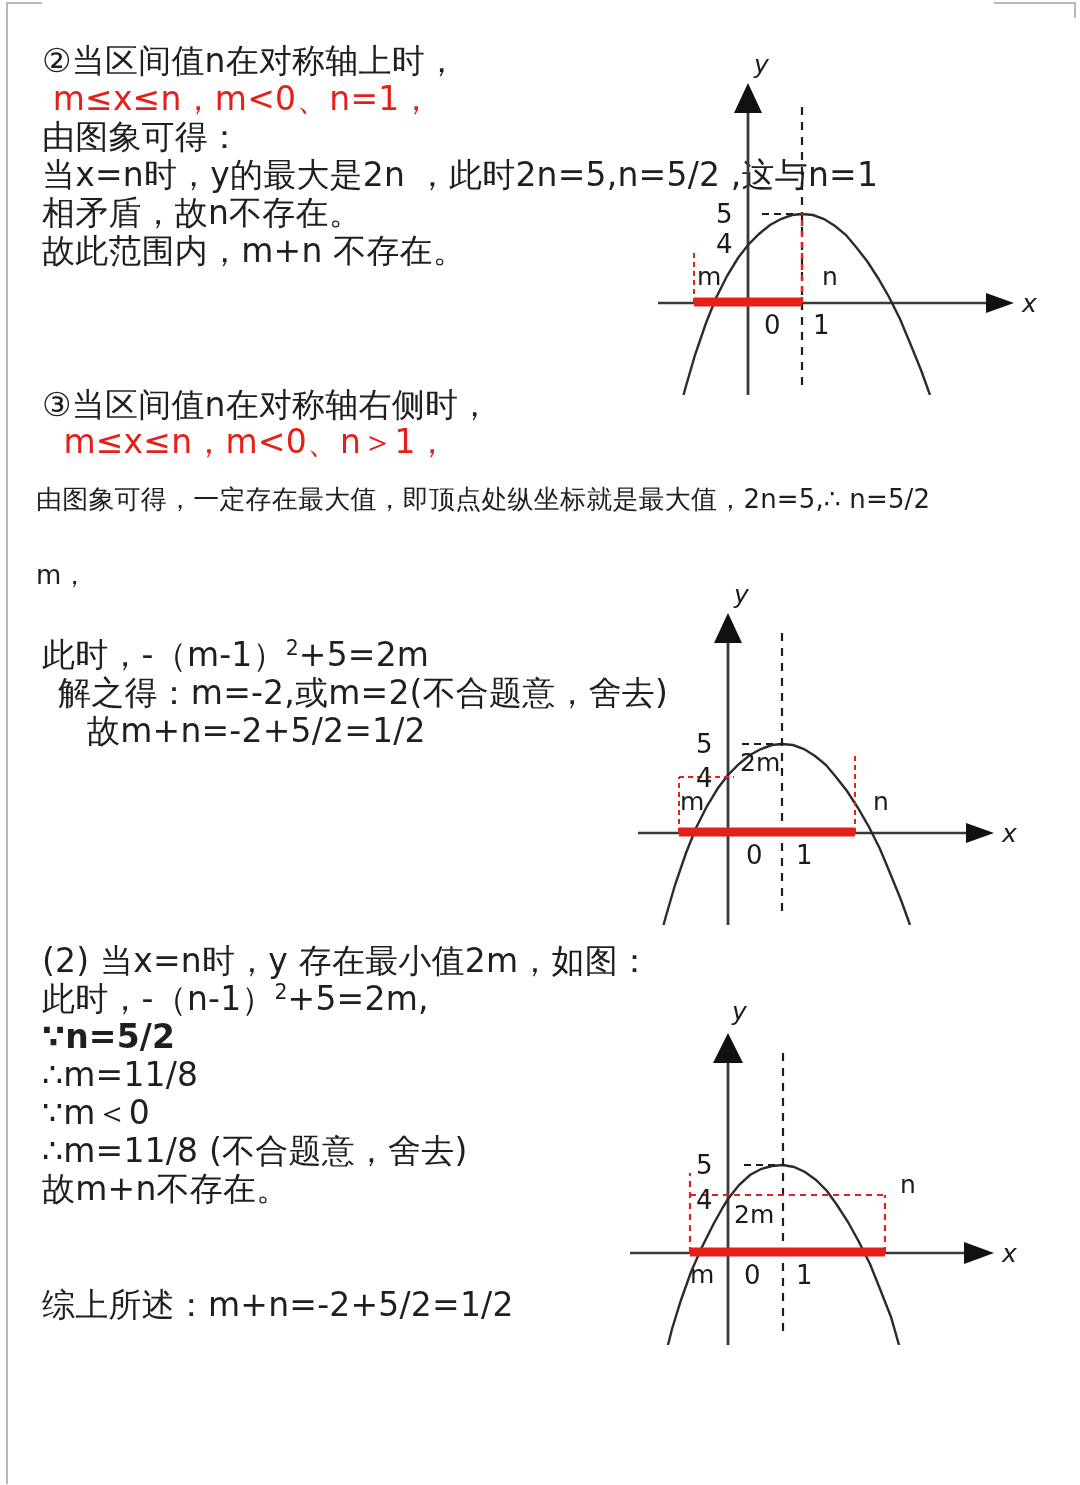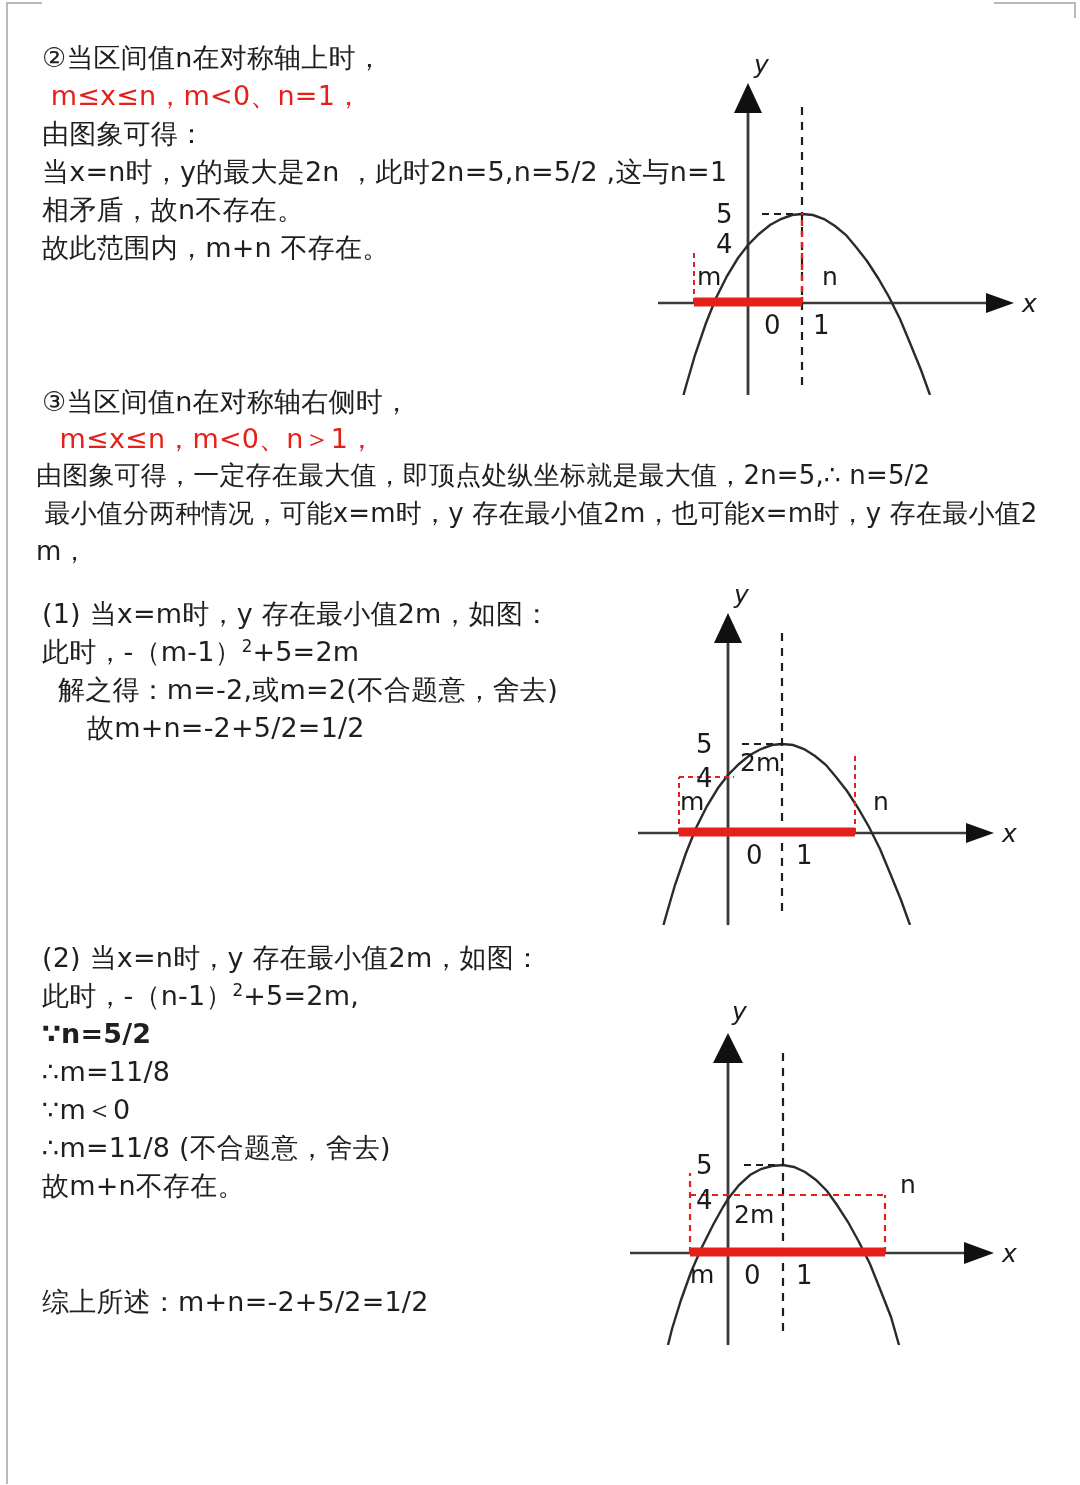--- a/index.html
+++ b/index.html
@@ -36,22 +36,22 @@
 
   .txt {
     position: absolute;
     white-space: pre;
     line-height: 1.0;
     letter-spacing: 0.2px;
   }
   .l-black { color: #1f1f1f; }
   .l-red { color: #e5201a; }
 
-  .f28 { font-size: 27px; }
-  .f27 { font-size: 26px; }
+  .f28 { font-size: 33px; }
+  .f27 { font-size: 26px; margin-top: 24px; }
 
   sup.sq {
     font-size: 0.62em;
     vertical-align: 0.52em;
     letter-spacing: 0;
   }
 
   
   .graph {
     position: absolute;
@@ -117,25 +117,23 @@
     <span class="lbl lbl-num" style="left:66px; top:174px;">4</span>
     <span class="lbl lbl-num" style="left:114px; top:255px;">0</span>
     <span class="lbl lbl-num" style="left:163px; top:255px;">1</span>
     <span class="lbl lbl-var" style="left:47px; top:207px;">m</span>
     <span class="lbl lbl-var" style="left:172px; top:207px;">n</span>
   </div>
 
   <div class="txt f28 l-black" style="left:42px; top:388px;">③当区间值n在对称轴右侧时，</div>
   <div class="txt f28 l-red" style="left:42px; top:425px;">  m≤x≤n，m&lt;0、n＞1，</div>
   <div class="txt f27 l-black" style="left:36px; top:462px;">由图象可得，一定存在最大值，即顶点处纵坐标就是最大值，2n=5,∴ n=5/2</div>
-  <div class="txt f27 l-black" style="left:36px; top:500px;"> 最小值分两种情况，可能x=m时，y 存在最小值2m，也可能x=m时，y 存在最小值2</div>
   <div class="txt f27 l-black" style="left:36px; top:538px;">m，</div>
 
 
-  <div class="txt f28 l-black" style="left:42px; top:600px;">(1) 当x=m时，y 存在最小值2m，如图：</div>
   <div class="txt f28 l-black" style="left:42px; top:638px;"><span>此时，-（m-1）</span><sup class="sq">2</sup><span>+5=2m</span></div>
   <div class="txt f28 l-black" style="left:42px; top:676px;margin-left:16px;">解之得：m=-2,或m=2(不合题意，舍去)</div>
   <div class="txt f28 l-black" style="left:42px; top:714px;margin-left:45px;">故m+n=-2+5/2=1/2</div>
 
   <div class="graph" id="graph2" style="left:630px; top:585px; width:400px; height:340px;">
     <svg width="400" height="340" viewBox="0 0 400 340">
       <g>
         <line x1="8" y1="248" x2="337" y2="248" stroke="#3a3a3a" stroke-width="2.4"></line>
         <polygon points="336,238 364,248 336,258" fill="#111111"></polygon>
       </g>

